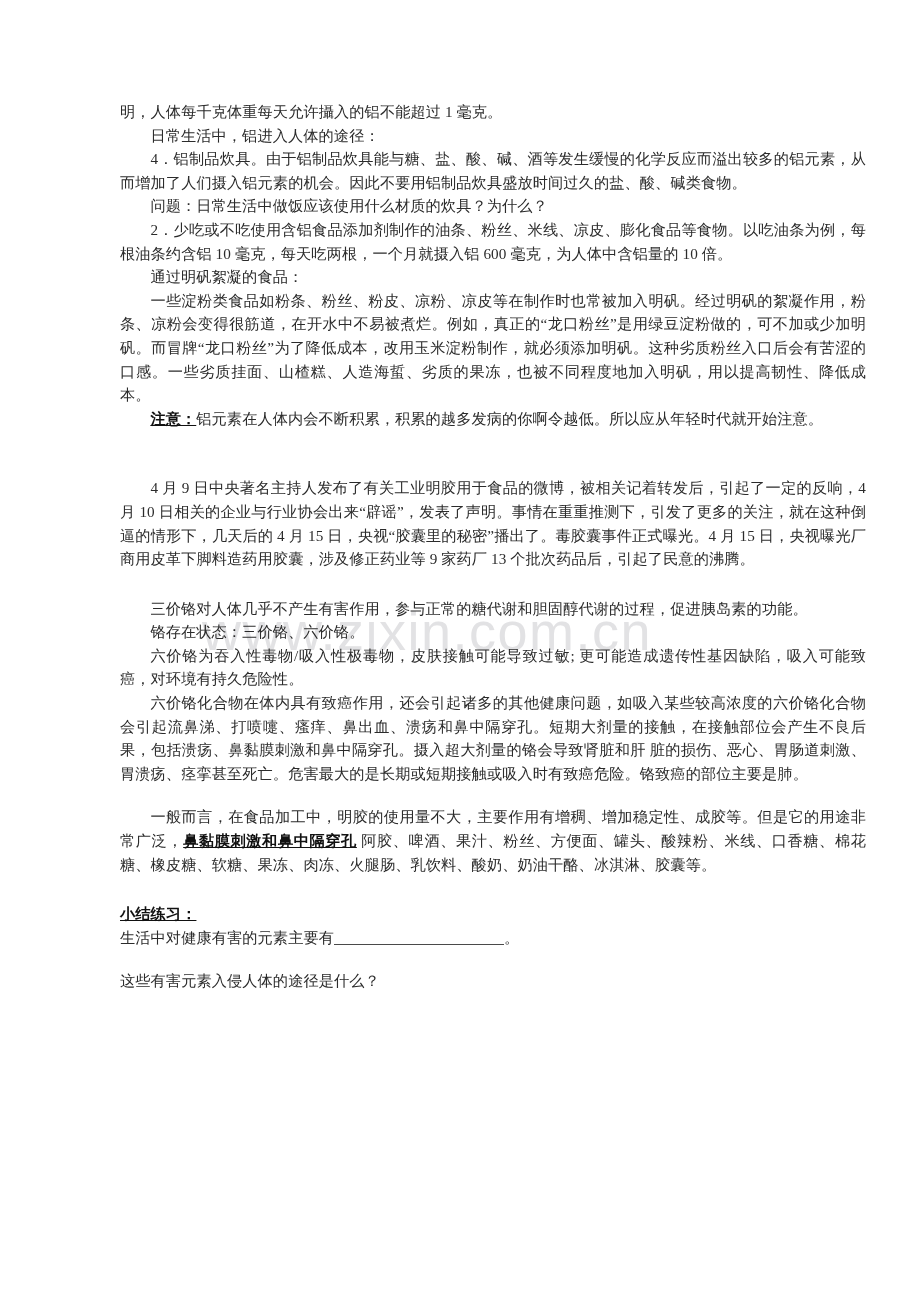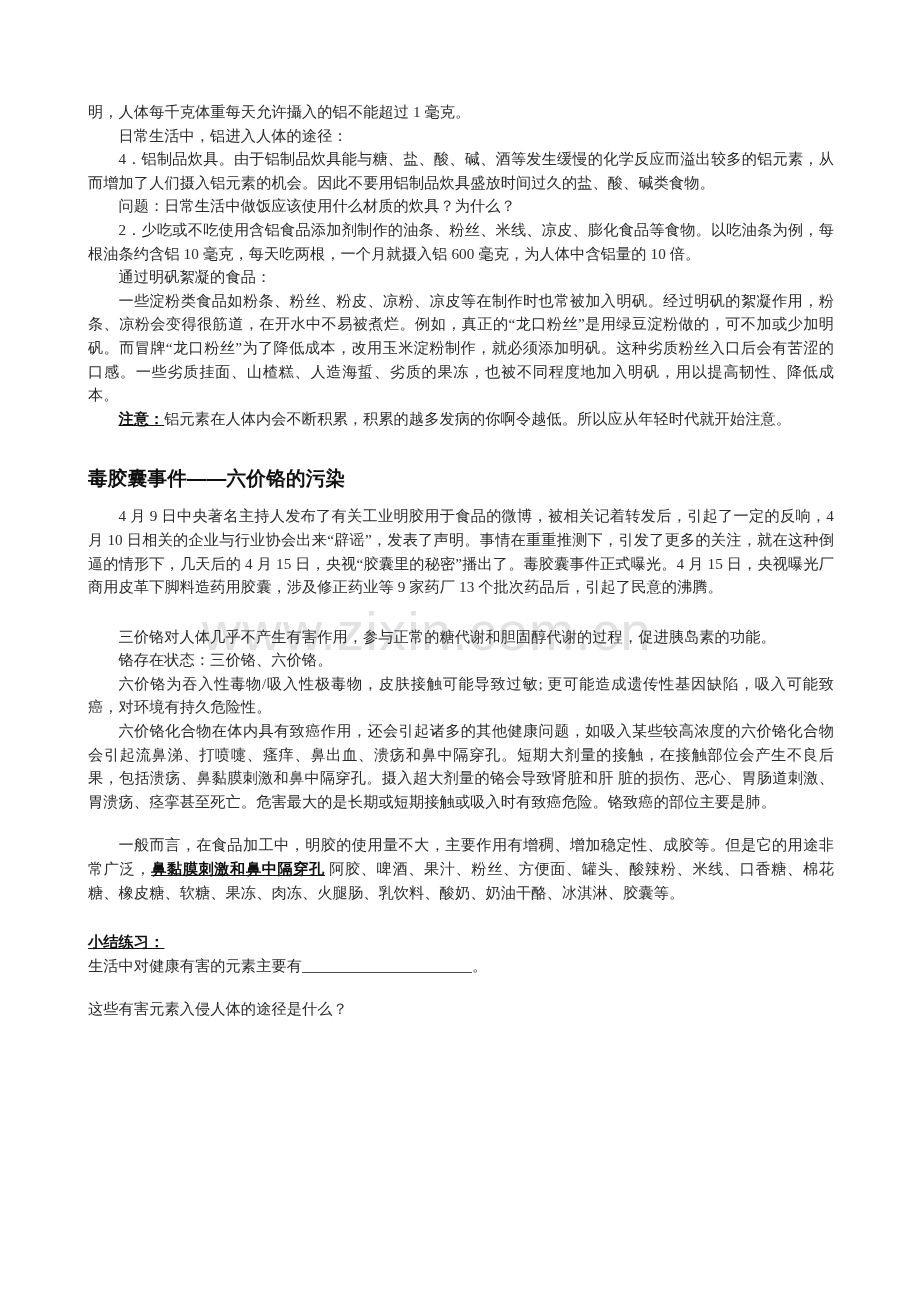--- a/index.html
+++ b/index.html
@@ -72,21 +72,21 @@
     font-family: "Liberation Sans", "DejaVu Sans", sans-serif;
     font-size: 54px;
     line-height: 60px;
     letter-spacing: 1.5px;
     color: #e2e2e4;
     white-space: nowrap;
     pointer-events: none;
     user-select: none;
     z-index: 0;
   }
-  .content { position: relative; z-index: 1; }
+  .content { position: relative; z-index: 1; margin-left: 32px; }
   .content p, .content h2 { position: relative; background: transparent; }
 </style>
 </head>
 <body>
 
 <div class="page">
 
   <div class="watermark">www.zixin.com.cn</div>
 
   <div class="content">
@@ -102,21 +102,20 @@
     <p class="indent">2．少吃或不吃使用含铝食品添加剂制作的油条、粉丝、米线、凉皮、膨化食品等食物。以吃油条为例，每根油条约含铝 10 毫克，每天吃两根，一个月就摄入铝 600 毫克，为人体中含铝量的 10 倍。</p>
 
     <p class="indent">通过明矾絮凝的食品：</p>
 
     <p class="indent">一些淀粉类食品如粉条、粉丝、粉皮、凉粉、凉皮等在制作时也常被加入明矾。经过明矾的絮凝作用，粉条、凉粉会变得很筋道，在开水中不易被煮烂。例如，真正的“龙口粉丝”是用绿豆淀粉做的，可不加或少加明矾。而冒牌“龙口粉丝”为了降低成本，改用玉米淀粉制作，就必须添加明矾。这种劣质粉丝入口后会有苦涩的口感。一些劣质挂面、山楂糕、人造海蜇、劣质的果冻，也被不同程度地加入明矾，用以提高韧性、降低成本。</p>
 
     <p class="indent"><span class="b">注意：</span><span>铝元素在人体内会不断积累，积累的越多发病的你啊令越低。所以应从年轻时代就开始注意。</span></p>
 
     <div class="spacer-xl"></div>
 
-    <h2 class="section-heading">毒胶囊事件——六价铬的污染</h2>
 
     <div class="spacer-sm"></div>
 
     <p class="indent">4 月 9 日中央著名主持人发布了有关工业明胶用于食品的微博，被相关记着转发后，引起了一定的反响，4 月 10 日相关的企业与行业协会出来“辟谣”，发表了声明。事情在重重推测下，引发了更多的关注，就在这种倒逼的情形下，几天后的 4 月 15 日，央视“胶囊里的秘密”播出了。毒胶囊事件正式曝光。4 月 15 日，央视曝光厂商用皮革下脚料造药用胶囊，涉及修正药业等 9 家药厂 13 个批次药品后，引起了民意的沸腾。</p>
 
     <div class="spacer-lg"></div>
 
     <p class="indent">三价铬对人体几乎不产生有害作用，参与正常的糖代谢和胆固醇代谢的过程，促进胰岛素的功能。</p>
 
     <p class="indent">铬存在状态：三价铬、六价铬。</p>

